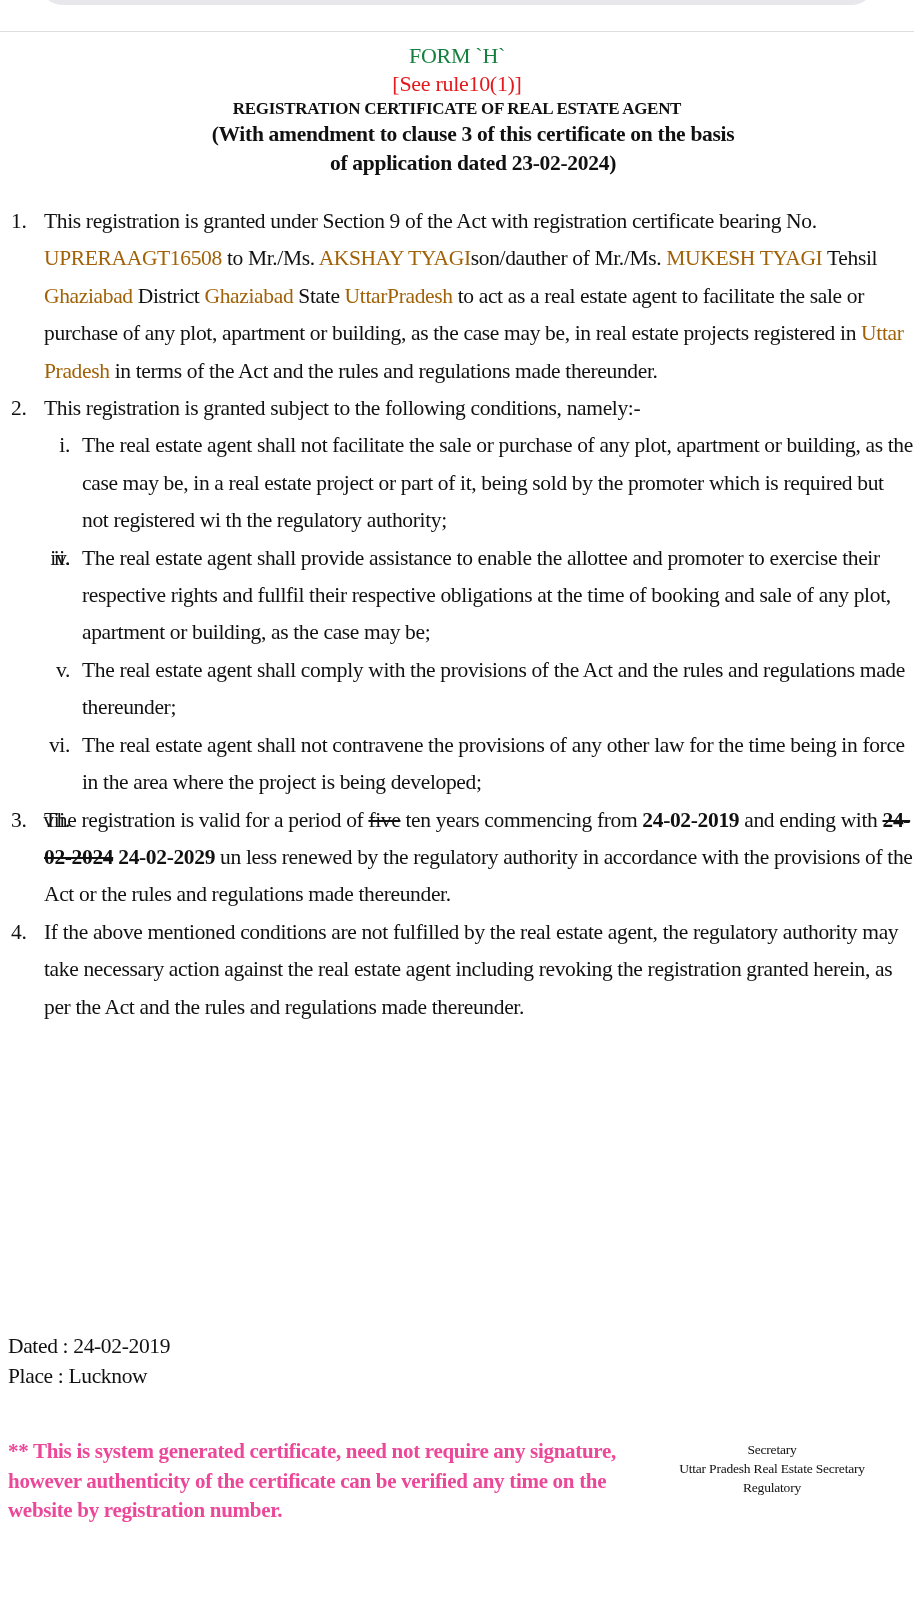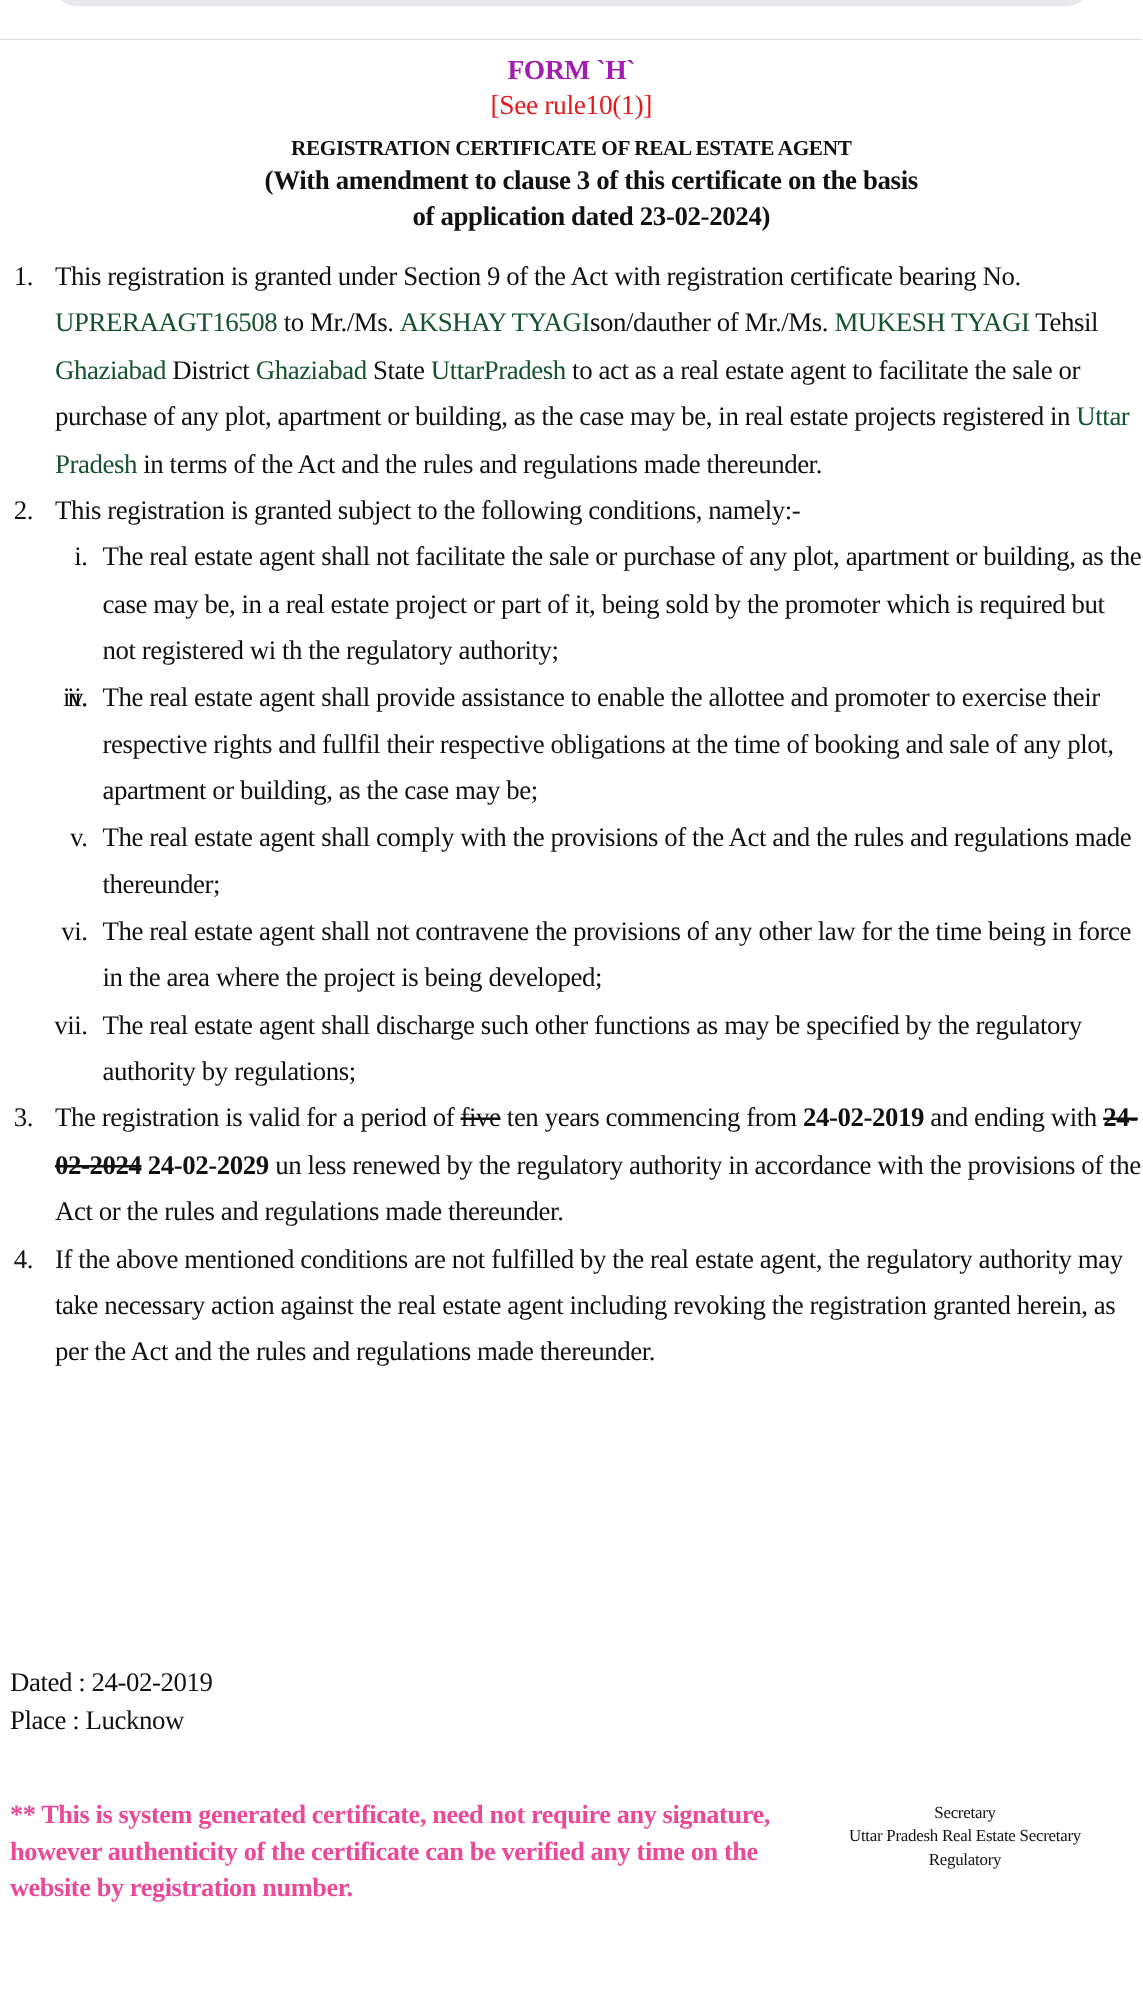--- a/index.html
+++ b/index.html
@@ -1,25 +1,25 @@
 <!DOCTYPE html>
 <html><head>
 <meta charset="utf-8">
 <style>
   html, body { margin: 0; padding: 0; background: #ffffff; }
   body { width: 914px; height: 1600px; position: relative; overflow: hidden;
          font-family: "Liberation Serif", "DejaVu Serif", serif; color: #111; }
   .topbar { position: absolute; left: 40px; right: 40px; top: -20px; height: 25px;
             background: #e8e8ec; border-radius: 0 0 22px 22px; }
   .divider { position: absolute; left: 0; right: 0; top: 31px; height: 1px; background: #dedede; }
-  .red { color: #14532d; font-family: Liberation Serif, serif; }
+  .red { color: #a16207; }
   .header { position: absolute; top: 42px; left: 0; right: 0; text-align: center; }
-  .h-form { font-size: 22px; font-weight: bold; color: #a21caf; line-height: 28px; letter-spacing: -0.3px; }
+  .h-form { font-size: 22px; font-weight: normal; color: #15803d; line-height: 28px; letter-spacing: -0.3px; }
   .h-rule { font-size: 22px; font-weight: normal; color: #e3191c; line-height: 28px; letter-spacing: -0.3px; }
-  .h-title { font-size: 17px; font-weight: bold; line-height: 22px; letter-spacing: -0.3px; margin-top: 10px; }
+  .h-title { font-size: 17px; font-weight: bold; line-height: 22px; letter-spacing: -0.3px; }
   .h-amend { font-size: 21.5px; font-weight: bold; line-height: 29px; letter-spacing: -0.3px; padding-left: 32px; }
   .body { position: absolute; top: 203px; left: 0; right: 0; font-size: 21.5px; line-height: 37.4px; letter-spacing: -0.35px; }
   .item { position: relative; padding-left: 44px; }
   .item .num { position: absolute; left: 11px; top: 0; }
   .sub { position: relative; padding-left: 82px; }
   .sub .num { position: absolute; right: calc(100% - 70px); top: 0; text-align: right; }
   .strike { text-decoration: line-through; }
   .bold { font-weight: bold; }
   .dated { position: absolute; top: 1331px; left: 8px; font-size: 21.5px; line-height: 30px; letter-spacing: -0.35px; }
   .sign { position: absolute; top: 1440px; left: 640px; width: 264px; text-align: center;
@@ -49,21 +49,21 @@
 
   <div class="item">
     <span class="num">2.</span>
     <span>This registration is granted subject to the following conditions, namely:-</span>
   </div>
   <div class="sub"><span class="num">i.</span><span>The real estate agent shall not facilitate the sale or purchase of any plot, apartment or building, as the case may be, in a real estate project or part of it, being sold by the promoter which is required but not registered wi th the regulatory authority;</span></div>
   <div class="sub"><span class="num">ii.</span></div>
   <div class="sub"><span class="num">iv.</span><span>The real estate agent shall provide assistance to enable the allottee and promoter to exercise their respective rights and fullfil their respective obligations at the time of booking and sale of any plot, apartment or building, as the case may be;</span></div>
   <div class="sub"><span class="num">v.</span><span>The real estate agent shall comply with the provisions of the Act and the rules and regulations made thereunder;</span></div>
   <div class="sub"><span class="num">vi.</span><span>The real estate agent shall not contravene the provisions of any other law for the time being in force in the area where the project is being developed;</span></div>
-  <div class="sub"><span class="num">vii.</span><span>The real estate agent shall discharge such other functions as may be specified by the regulatory authority by regulations;</span></div>
+  <div class="sub"><span class="num">vii.</span></div>
 
   <div class="item">
     <span class="num">3.</span>
     <span>The registration is valid for a period of </span><span class="strike">five</span><span> ten years commencing from </span><span class="bold">24-02-2019</span><span> and ending with </span><span class="bold strike">24-02-2024</span> <span class="bold">24-02-2029</span><span> un less renewed by the regulatory authority in accordance with the provisions of the Act or the rules and regulations made thereunder.</span>
   </div>
 
   <div class="item">
     <span class="num">4.</span>
     <span>If the above mentioned conditions are not fulfilled by the real estate agent, the regulatory authority may take necessary action against the real estate agent including revoking the registration granted herein, as per the Act and the rules and regulations made thereunder.</span>
   </div>

